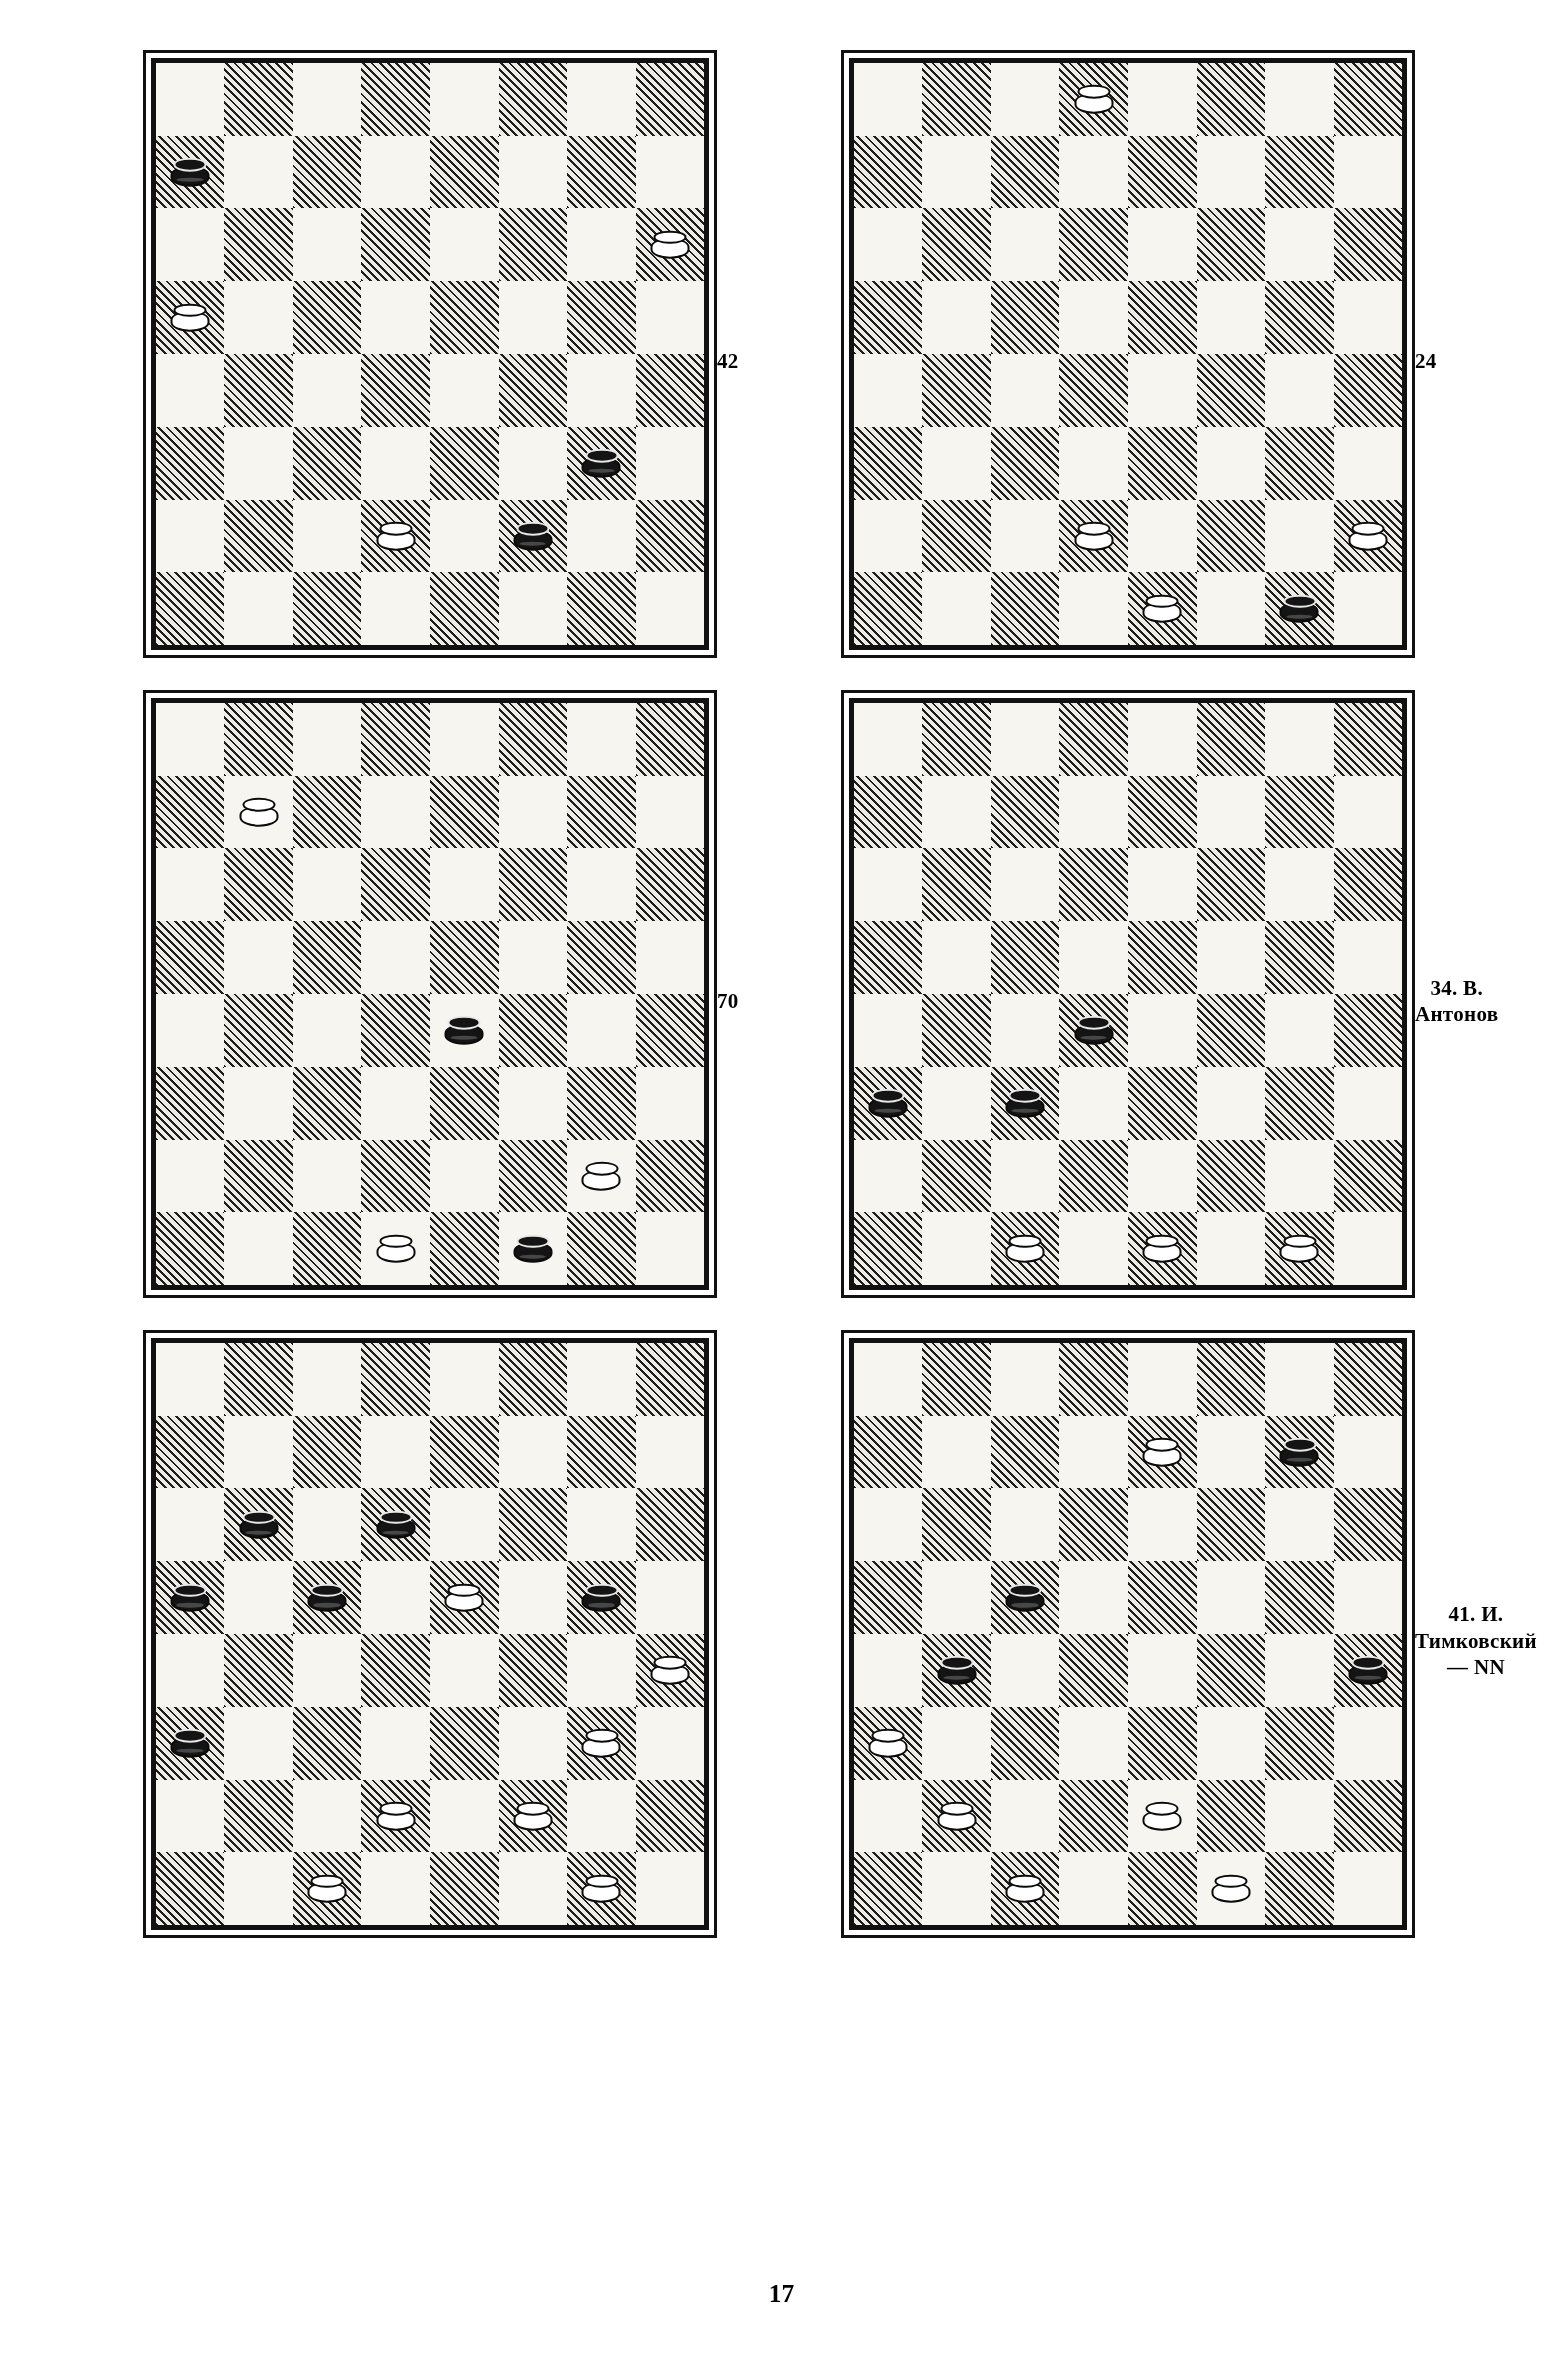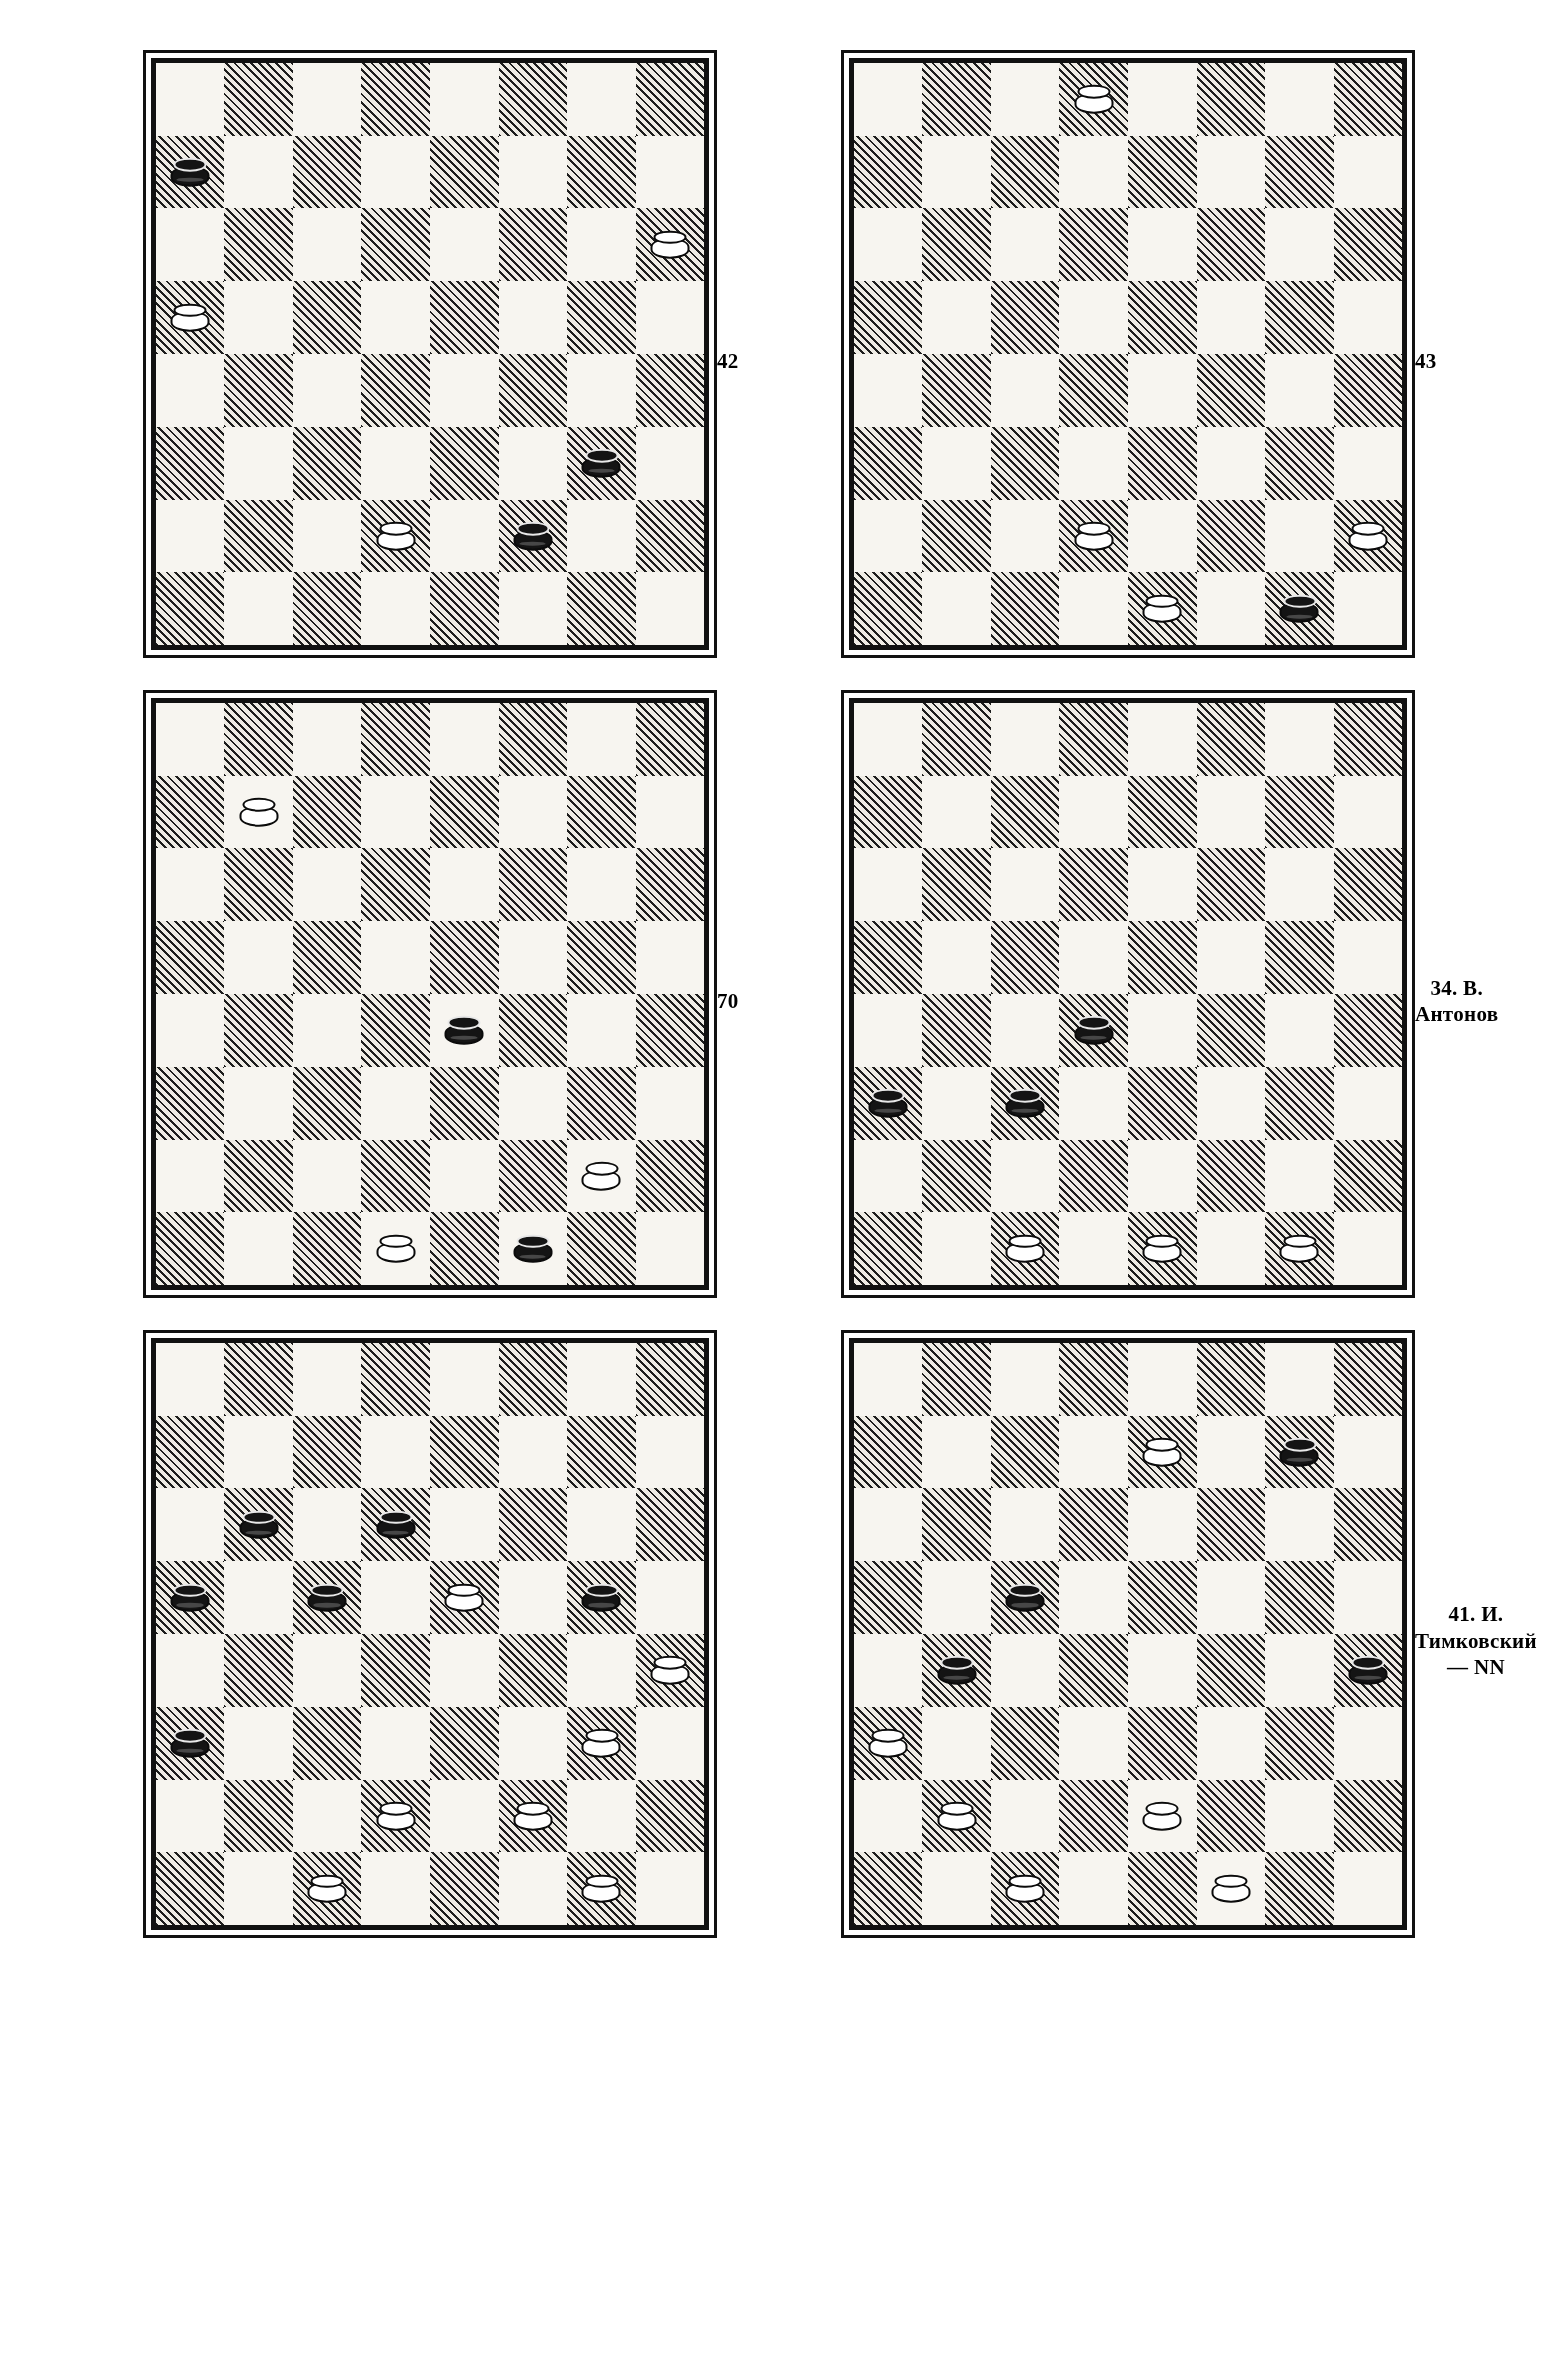--- a/index.html
+++ b/index.html
@@ -346,21 +346,21 @@
                 <div class="sq dark">
                   <div class="piece black">
                     <div class="body"></div>
                     <div class="top"></div>
                   </div>
                 </div>
                 <div class="sq light"></div>
               </div>
           </div>
         </div>
-        <div class="caption"><span>43</span></div>
+        <div class="caption"><span>24</span></div>
       </div>
     </div>
 
     <div class="row">
       <div class="cell">
         <div class="board-wrap">
           <div class="board">
             <div class="board-inner">
                 <div class="sq light"></div>
                 <div class="sq dark"></div>
@@ -821,14 +821,15 @@
                 <div class="sq light"></div>
               </div>
           </div>
         </div>
         <div class="caption"><span>41. И. Тимковский — NN</span></div>
       </div>
     </div>
 
   </div>
 
+  <div class="page-number">17</div>
 </div>
 
 
 </body></html>

